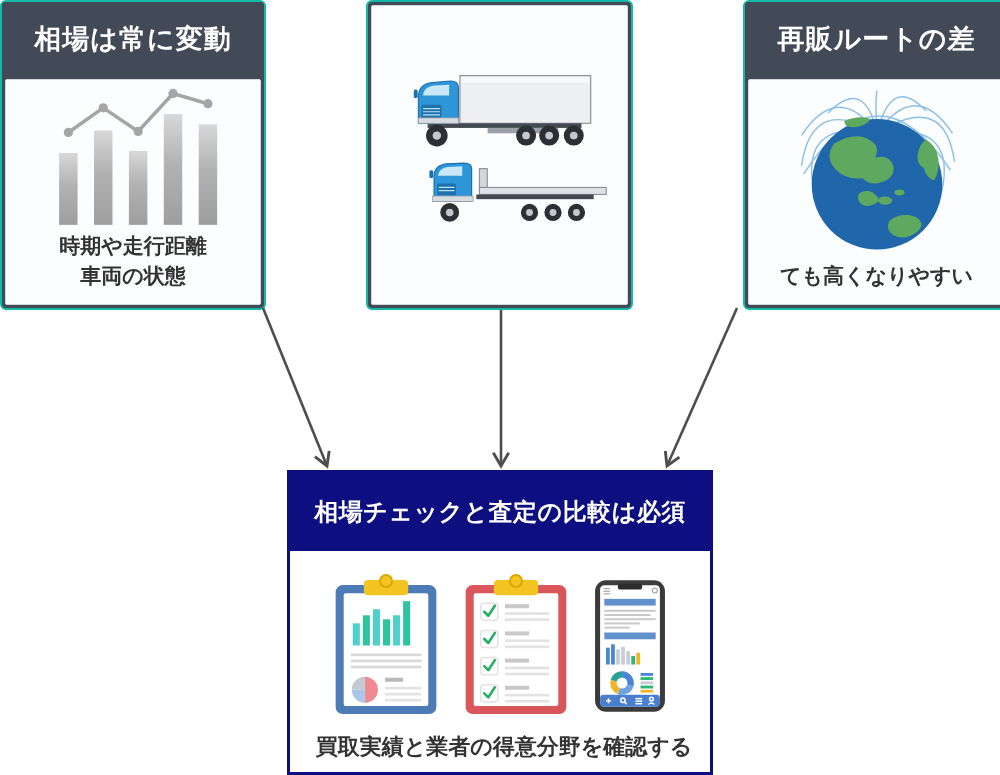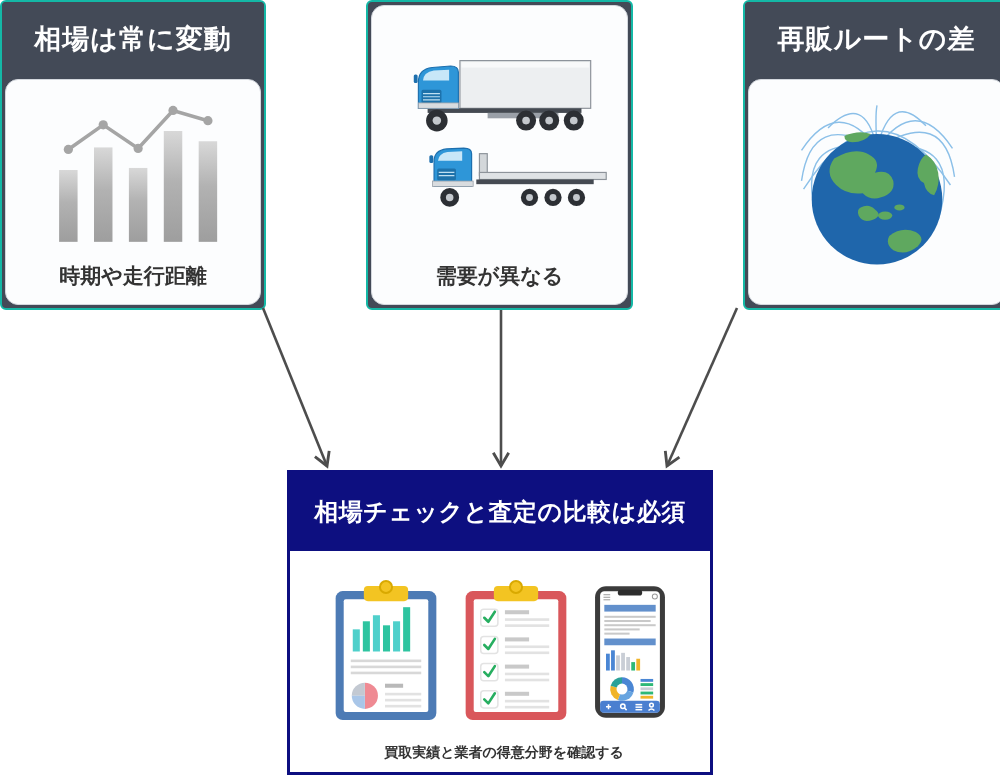--- a/index.html
+++ b/index.html
@@ -8,36 +8,36 @@
   .canvas { position:relative; width:1000px; height:775px; background:#fff; overflow:hidden; }
 
   
   .factor-box { position:absolute; top:0; height:310px; border:2px solid #14b8a6; border-radius:6px;
                 background:#434a57; display:flex; flex-direction:column; overflow:hidden; }
   .factor-box.b1 { left:0;  width:266px; }
   .factor-box.b2 { left:366px; width:267px; }
   .factor-box.b3 { left:733px; width:267px;margin-left:10px; }
   .factor-header { height:74px; flex:0 0 74px; background:#434a57; color:#fff; font-size:27px; font-weight:700;
                    letter-spacing:1px; display:flex; align-items:center; justify-content:center; }
-  .factor-body { flex:1; margin:3px; border:1px solid #d4d8de; border-radius:13px; background:#fcfdfe;
+  .factor-body { flex:1; margin:3px; border:1px solid #d4d8de; border-radius:2px; background:#fcfdfe;
                  display:flex; flex-direction:column; align-items:center; justify-content:flex-end; overflow:hidden; }
   .icon-area { flex:1; width:100%; display:flex; flex-direction:column; align-items:center; justify-content:center; }
   .caption { text-align:center; color:#333; font-size:21px; font-weight:700; line-height:1.4; padding-bottom:14px; }
 
   
   .arrows { position:absolute; left:0; top:300px; width:1000px; height:175px; }
 
   
   .conclusion-box { position:absolute; left:287px; top:470px; width:426px; height:305px;
                     border:3px solid #0d0f80; background:#fff; display:flex; flex-direction:column; overflow:hidden; }
   .conclusion-header { height:78px; flex:0 0 78px; background:#0d0f80; color:#fff; font-size:24px; font-weight:700;
                        display:flex; align-items:center; justify-content:center; letter-spacing:0.5px; }
   .conclusion-body { flex:1; background:#fff; display:flex; flex-direction:column; align-items:center; }
   .conclusion-icons { flex:1; display:flex; align-items:center; justify-content:center; gap:18px; padding-top:8px; }
-  .conclusion-caption { color:#333; font-size:14px; font-weight:700; padding-bottom:10px; text-align:center;margin-left:8px; }
+  .conclusion-caption { color:#333; font-size:22px; font-weight:700; padding-bottom:10px; text-align:center;margin-left:8px; }
 
   .trucks-stack { display:flex; flex-direction:column; align-items:flex-end; width:100%; padding:0 12px; }
 </style>
 </head>
 <body>
 
 <div class="canvas">
 
   <div class="factor-box b1">
     <div class="factor-header">相場は常に変動</div>
@@ -59,20 +59,21 @@
           <polyline points="25,56 59,32 93,55 127,18 161,28" fill="none" stroke="#a5a5a5" stroke-width="3.5"></polyline>
           <circle cx="25" cy="56" r="4.5" fill="#a5a5a5"></circle>
           <circle cx="59" cy="32" r="4.5" fill="#a5a5a5"></circle>
           <circle cx="93" cy="55" r="4.5" fill="#a5a5a5"></circle>
           <circle cx="127" cy="18" r="4.5" fill="#a5a5a5"></circle>
           <circle cx="161" cy="28" r="4.5" fill="#a5a5a5"></circle>
         </svg>
       </div>
       <div class="caption">
         <div>時期や走行距離</div>
+        <div>車両の状態</div>
       </div>
     </div>
   </div>
 
   <div class="factor-box b2">
     <div class="factor-body">
       <div class="icon-area trucks-stack">
         <svg width="238" height="80" viewBox="0 0 240 104" style="align-self:flex-start;">
           <rect x="64" y="6" width="170" height="62" fill="#edeff1" stroke="#8a9098" stroke-width="1.5"></rect>
           <rect x="66" y="8" width="166" height="7" fill="#f8f9fa"></rect>
@@ -114,21 +115,20 @@
             <circle cx="136" cy="76" r="11" fill="#2c2f34"></circle>
               <circle cx="136" cy="76" r="4.4" fill="#c4c8cd"></circle>
             <circle cx="166" cy="76" r="11" fill="#2c2f34"></circle>
               <circle cx="166" cy="76" r="4.4" fill="#c4c8cd"></circle>
             <circle cx="196" cy="76" r="11" fill="#2c2f34"></circle>
               <circle cx="196" cy="76" r="4.4" fill="#c4c8cd"></circle>
           </g>
         </svg>
       </div>
       <div class="caption">
-        <div>需要が異なる</div>
       </div>
     </div>
   </div>
 
   <div class="factor-box b3">
     <div class="factor-header">再販ルートの差</div>
     <div class="factor-body">
       <div class="icon-area">
         <svg width="204" height="168" viewBox="0 0 200 164">
           <g fill="none" stroke="#7fb9e6" stroke-width="1.4" opacity="0.9">
@@ -152,20 +152,21 @@
             <path d="M84,104 q8,-4 14,2 q8,6 -2,10 q-10,4 -14,-4 q-2,-6 2,-8 Z"></path>
             <ellipse cx="108" cy="112" rx="7" ry="4"></ellipse>
             <ellipse cx="122" cy="104" rx="5" ry="3"></ellipse>
             <path d="M112,132 q12,-10 26,-4 q10,6 2,14 q-12,10 -24,4 q-8,-6 -4,-14 Z"></path>
             <path d="M148,52 q10,6 12,18 q2,12 -4,22 q-8,-2 -10,-12 q-8,-4 -6,-14 q2,-10 8,-14 Z"></path>
             <path d="M68,34 q14,-6 26,-2 q-6,8 -18,8 q-8,0 -8,-6 Z"></path>
           </g>
         </svg>
       </div>
       <div class="caption">
+        <div>ても高くなりやすい</div>
       </div>
     </div>
   </div>
 
   <svg class="arrows" viewBox="0 0 1000 175">
     <defs>
       <marker id="ah" viewBox="0 0 20 20" refX="15" refY="10" markerWidth="22" markerHeight="22" orient="auto" markerUnits="userSpaceOnUse">
         <path d="M3,3 L15,10 L3,17" fill="none" stroke="#4d4d4d" stroke-width="2.6"></path>
       </marker>
     </defs>

